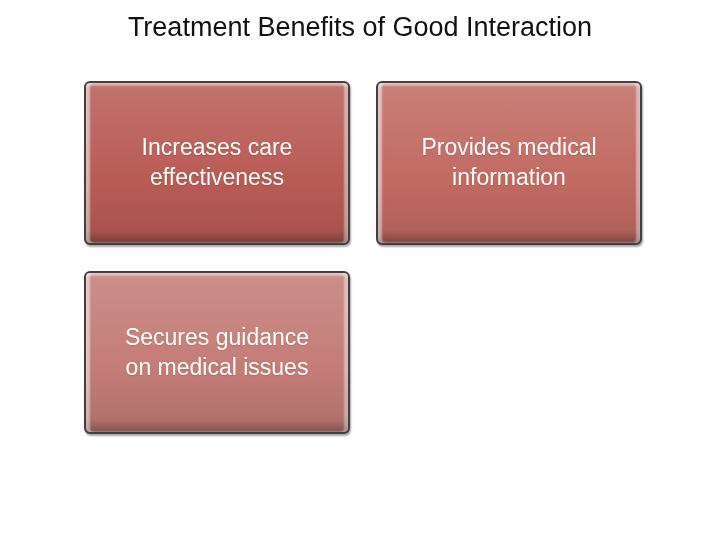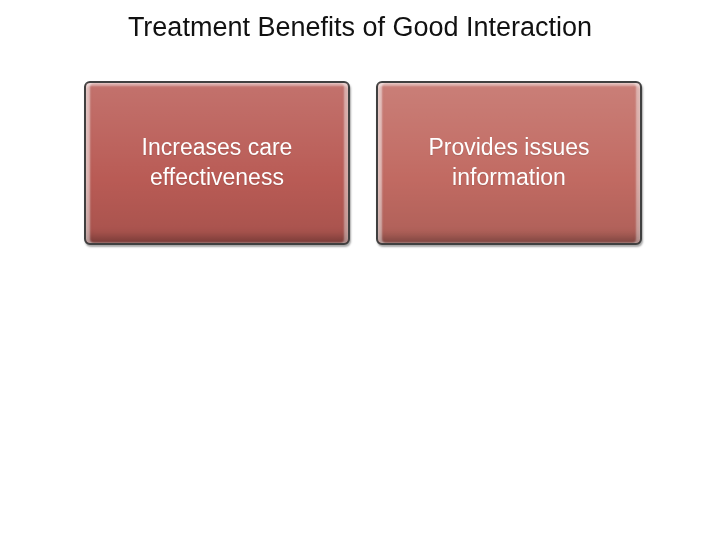--- a/index.html
+++ b/index.html
@@ -85,20 +85,24 @@
   <div class="slide-title">Treatment Benefits of Good Interaction</div>
 
   <div class="box-grid">
 
     <div class="smart-box" style="--box-color: #b95b55;">
       <div class="box-label">Increases care
 effectiveness</div>
     </div>
 
     <div class="smart-box" style="--box-color: #c16a62;">
-      <div class="box-label">Provides issues
+      <div class="box-label">Provides medical
 information</div>
     </div>
 
+    <div class="smart-box" style="--box-color: #c47c77;">
+      <div class="box-label">Secures guidance
+on medical issues</div>
+    </div>
 
 
   </div>
 </div>
 
 </body></html>

